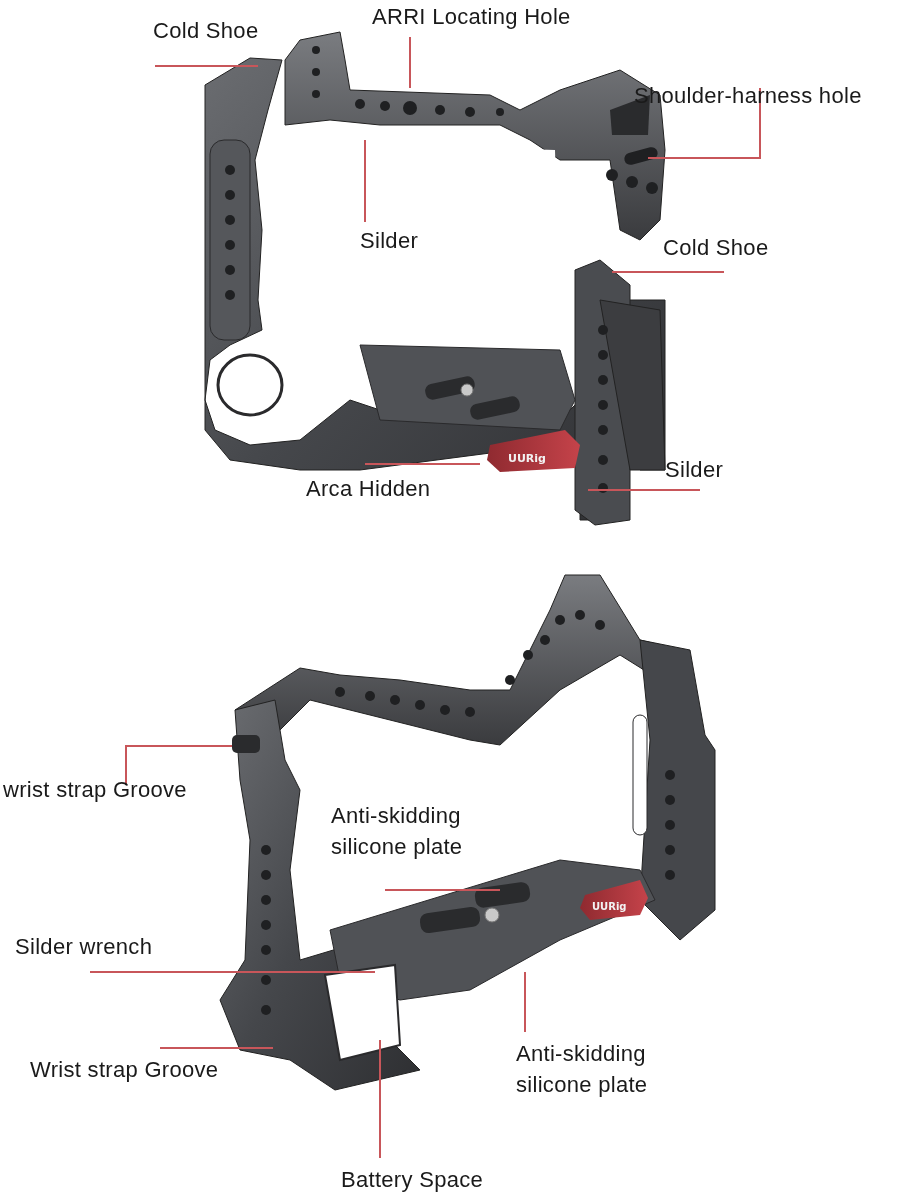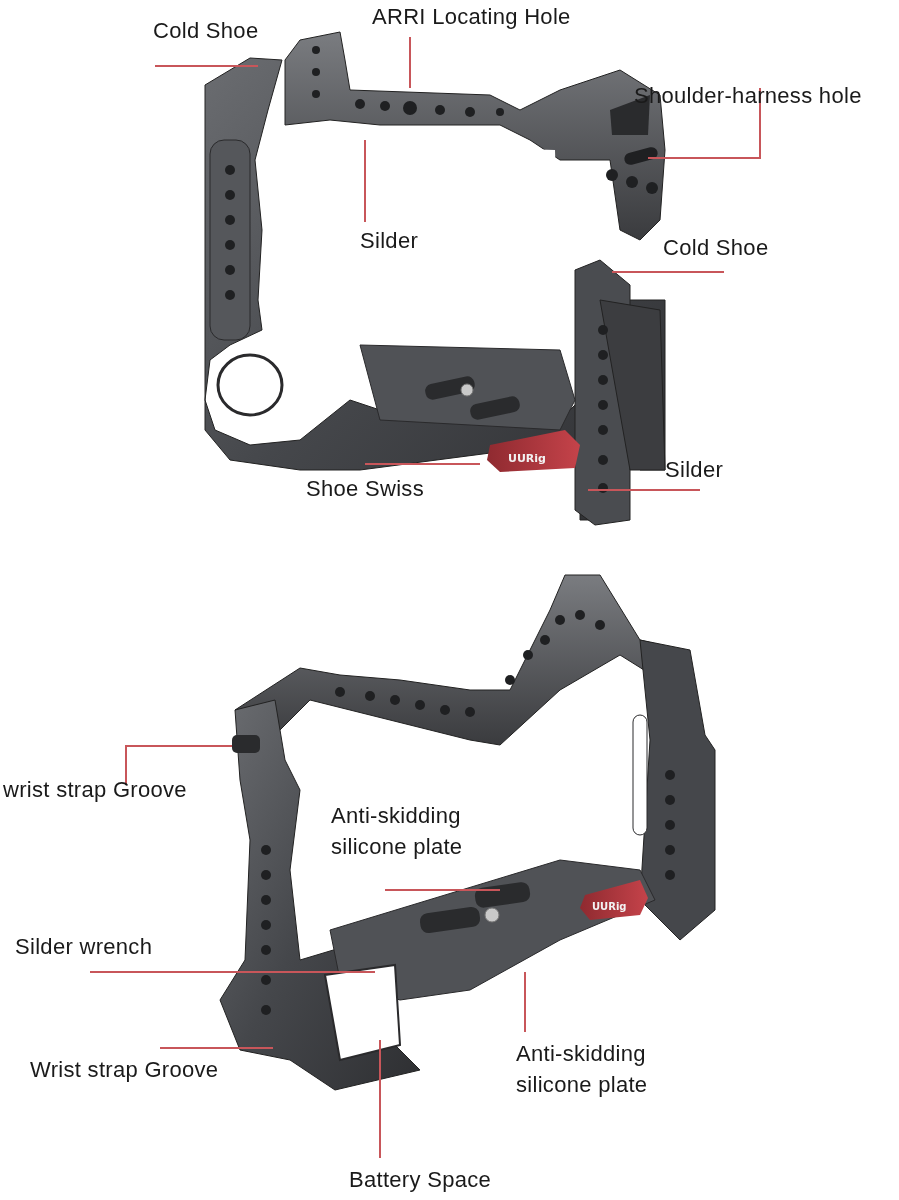--- a/index.html
+++ b/index.html
@@ -162,29 +162,29 @@
       <polyline points="525,972 525,1032"></polyline>
       <polyline points="380,1040 380,1158"></polyline>
     </g>
   </svg>
 
   <div class="label" style="left:153px; top:18px;">Cold Shoe</div>
   <div class="label" style="left:372px; top:4px;">ARRI Locating Hole</div>
   <div class="label" style="left:634px; top:69px;margin-top:14px;">Shoulder-harness hole</div>
   <div class="label" style="left:360px; top:228px;">Silder</div>
   <div class="label" style="left:663px; top:235px;">Cold Shoe</div>
-  <div class="label" style="left:306px; top:476px;">Shoe Swiss</div>
+  <div class="label" style="left:306px; top:476px;">Arca Hidden</div>
   <div class="label" style="left:665px; top:457px;">Silder</div>
 
   <div class="label" style="left:3px; top:777px;">wrist strap Groove</div>
   <div class="label multi" style="left:331px; top:800px;">
     <div>Anti-skidding</div>
     <div>silicone plate</div>
   </div>
   <div class="label" style="left:15px; top:934px;">Silder wrench</div>
   <div class="label" style="left:30px; top:1057px;">Wrist strap Groove</div>
   <div class="label multi" style="left:516px; top:1038px;">
     <div>Anti-skidding</div>
     <div>silicone plate</div>
   </div>
-  <div class="label" style="left:341px; top:1167px;margin-left:8px;">Battery Space</div>
+  <div class="label" style="left:341px; top:1167px;">Battery Space</div>
 
 </div>
 
 </body></html>

